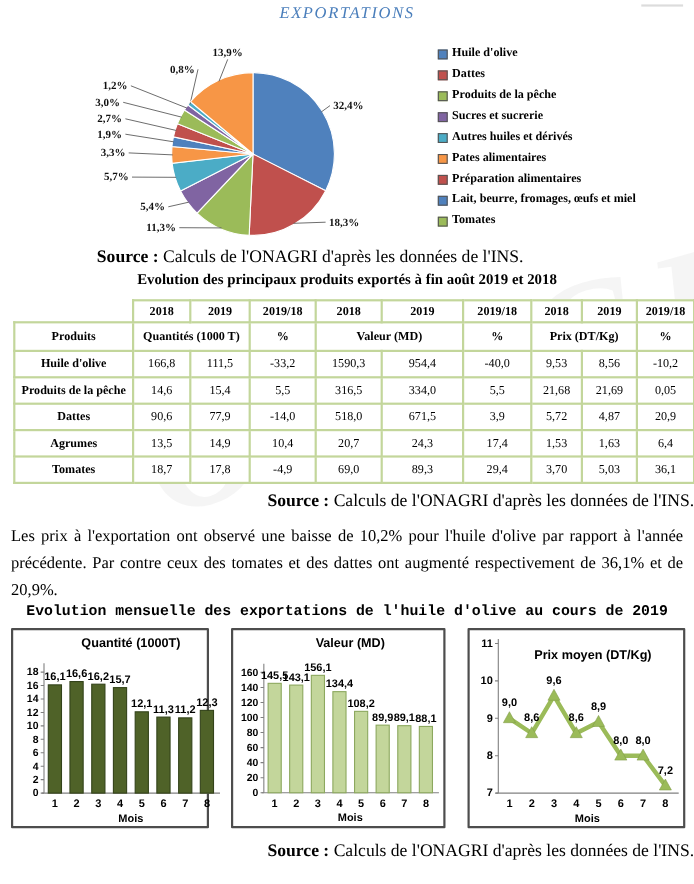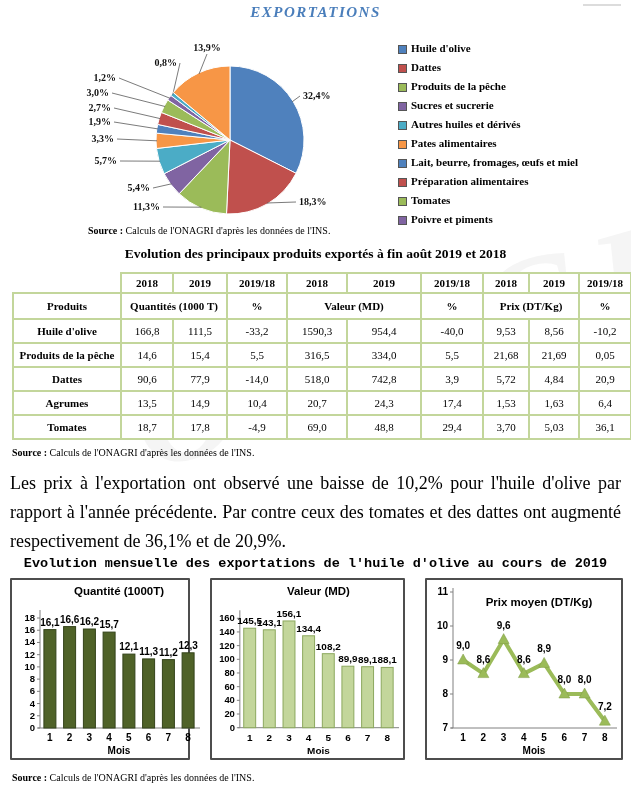--- a/index.html
+++ b/index.html
@@ -3,45 +3,45 @@
 <meta charset="utf-8">
 <style>
   html,body{margin:0;padding:0;background:#fff;}
   body{width:631px;height:804px;font-family:"Liberation Serif",serif;color:#000;overflow:hidden;}
   .page{position:relative;width:631px;height:804px;background:#fff;}
   .corner-mark{position:absolute;top:0;left:583px;width:38px;height:2px;background:#dcdcdc;}
   .watermark{position:absolute;top:240px;left:120px;font-size:150px;font-style:italic;font-weight:bold;
     color:rgba(110,110,110,0.07);transform:rotate(-16deg);letter-spacing:14px;pointer-events:none;
     font-family:"Liberation Serif",serif;white-space:nowrap;z-index:0;}
   .content{position:relative;z-index:1;}
-  h1.title{margin:4px 0 0;text-align:center;font-size:15px;font-style:italic;font-weight:bold;
+  h1.title{margin:4px 0 0;text-align:center;font-size:15px;font-style:italic;font-weight:normal;
     letter-spacing:1.5px;color:#4a7ebb;}
   h2.sec{margin:0;text-align:center;font-size:13.5px;font-weight:bold;}
   .sec-1{margin-top:17px;}
   .sec-2{margin-top:13px;}
   .sec-3{margin-top:7px;font-family:Liberation Mono, monospace;}
   .pie-row{position:relative;height:212px;margin-top:13px;}
   .pie-svg{position:absolute;left:70px;top:0;}
   .legend{position:absolute;left:398px;top:8px;width:230px;display:flex;flex-direction:column;gap:6px;}
   .legend-item{display:flex;align-items:flex-start;gap:4px;font-size:11px;font-weight:bold;line-height:13px;}
   .legend-swatch{flex:0 0 auto;width:7px;height:7px;margin-top:3px;border:1px solid #555;}
-  .source{font-size:10px;margin:0;}
+  .source{font-size:16px;margin:0;text-align:right;}
   .source b{font-weight:bold;}
   .pie-source{position:absolute;left:88px;top:191px;}
   table.data{border-collapse:collapse;margin:10px 0 0 12px;table-layout:fixed;width:618px;background:#fff;}
   table.data th,table.data td{border:2px solid #c3d69b;text-align:center;vertical-align:middle;
     font-size:11px;padding:3px 1px;}
   table.data .corner{border:none;background:#fff;}
   table.data th{font-weight:bold;}
   table.data .year-row th{padding:3px 7px;}
   table.data .group-row th{padding:6px 1px;}
   table.data td.val{font-weight:normal;padding:5px 1px;margin-left:20px;}
   table.data th.prod{padding:5px 1px;}
   .src-table{margin:7px 0 0 12px;}
-  .body-text{margin:11px 10px 0 10px;text-align:justify;font-size:18px;line-height:1.62;}
+  .body-text{margin:11px 10px 0 10px;text-align:justify;font-size:15px;line-height:1.62;}
   .charts-row{display:flex;justify-content:space-between;margin:7px 8px 0 10px;}
   .panel{border:2px solid #4d4d4d;border-radius:1px;background:#fff;box-sizing:border-box;height:182px;}
   .panel-q{width:180px;text-align:right;}
   .panel-v{width:195px;}
   .panel-p{width:198px;}
   .panel svg{display:block;}
   .src-bottom{margin:12px 0 0 12px;}
   .chart-font{font-family:"Liberation Sans",sans-serif;}
 </style>
 </head>
@@ -113,34 +113,30 @@
           </div>
           <div class="legend-item">
             <span class="legend-swatch" style="background: rgb(75, 172, 198);"></span>
             <span>Autres huiles et dérivés</span>
           </div>
           <div class="legend-item">
             <span class="legend-swatch" style="background: rgb(247, 150, 70);"></span>
             <span>Pates alimentaires</span>
           </div>
           <div class="legend-item">
+            <span class="legend-swatch" style="background: rgb(192, 80, 77);"></span>
+            <span>Préparation alimentaires</span>
+          </div>
+          <div class="legend-item">
             <span class="legend-swatch" style="background: rgb(79, 129, 189);"></span>
             <span>Lait, beurre, fromages, œufs et miel</span>
           </div>
           <div class="legend-item">
-            <span class="legend-swatch" style="background: rgb(192, 80, 77);"></span>
-            <span>Préparation alimentaires</span>
-          </div>
-          <div class="legend-item">
             <span class="legend-swatch" style="background: rgb(155, 187, 89);"></span>
             <span>Tomates</span>
-          </div>
-          <div class="legend-item">
-            <span class="legend-swatch" style="background: rgb(128, 100, 162);"></span>
-            <span>Poivre et piments</span>
           </div>
         </div>
       <p class="source pie-source"><b>Source :</b> <span>Calculs de l'ONAGRI  d'après les données de l'INS.</span></p>
     </div>
 
     <h2 class="sec sec-2">Evolution des principaux produits exportés à fin août 2019 et 2018</h2>
 
     <table class="data" id="data-table">
         <colgroup>
           <col style="width: 108px;">
@@ -201,45 +197,45 @@
             <td class="val">21,68</td>
             <td class="val">21,69</td>
             <td class="val">0,05</td>
           </tr>
           <tr>
             <th class="prod">Dattes</th>
             <td class="val">90,6</td>
             <td class="val">77,9</td>
             <td class="val">-14,0</td>
             <td class="val">518,0</td>
-            <td class="val">742,8</td>
+            <td class="val">671,5</td>
             <td class="val">3,9</td>
             <td class="val">5,72</td>
-            <td class="val">4,84</td>
+            <td class="val">4,87</td>
             <td class="val">20,9</td>
           </tr>
           <tr>
             <th class="prod">Agrumes</th>
             <td class="val">13,5</td>
             <td class="val">14,9</td>
             <td class="val">10,4</td>
             <td class="val">20,7</td>
             <td class="val">24,3</td>
             <td class="val">17,4</td>
             <td class="val">1,53</td>
             <td class="val">1,63</td>
             <td class="val">6,4</td>
           </tr>
           <tr>
             <th class="prod">Tomates</th>
             <td class="val">18,7</td>
             <td class="val">17,8</td>
             <td class="val">-4,9</td>
             <td class="val">69,0</td>
-            <td class="val">48,8</td>
+            <td class="val">89,3</td>
             <td class="val">29,4</td>
             <td class="val">3,70</td>
             <td class="val">5,03</td>
             <td class="val">36,1</td>
           </tr>
         </tbody>
       </table>
 
     <p class="source src-table"><b>Source :</b> <span>Calculs de l'ONAGRI  d'après les données de l'INS.</span></p>
 

